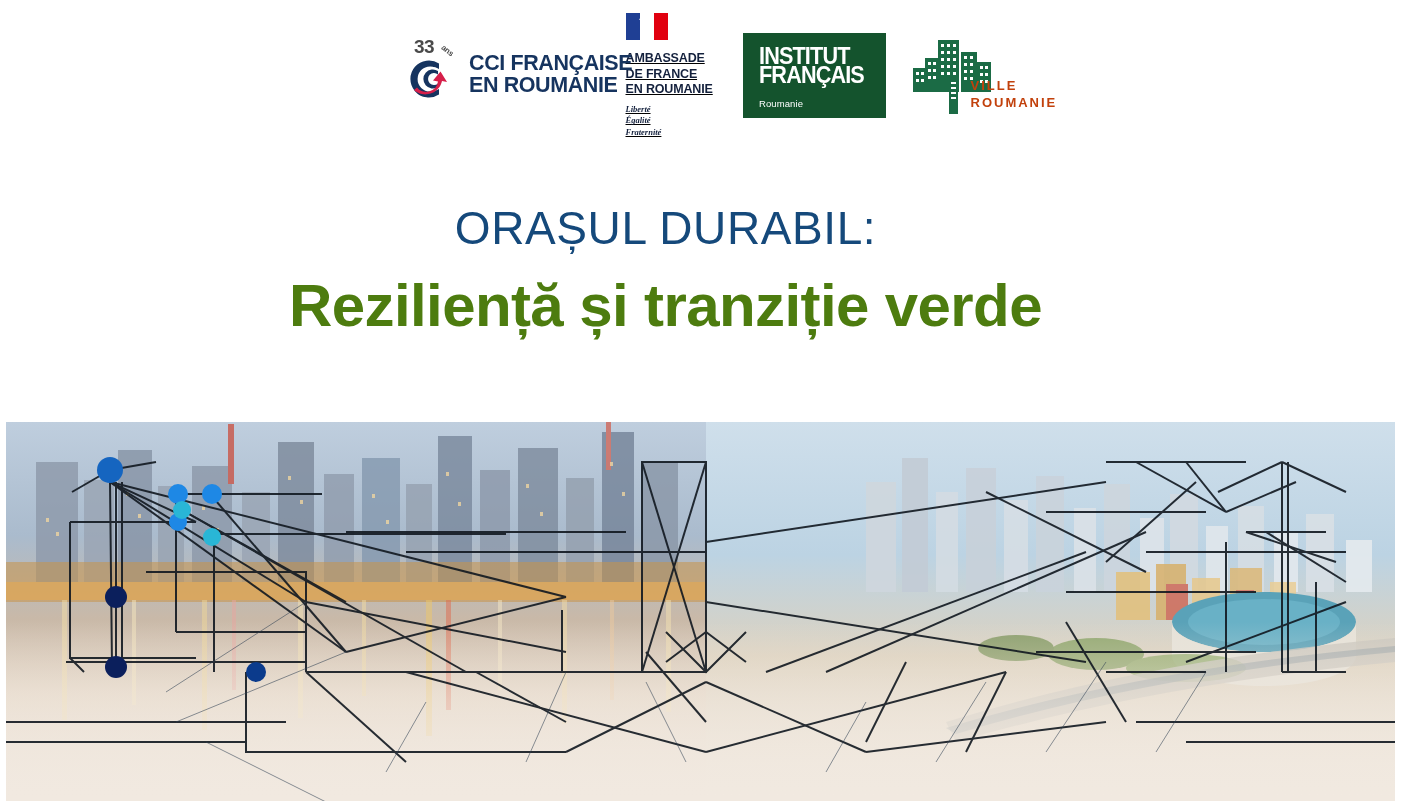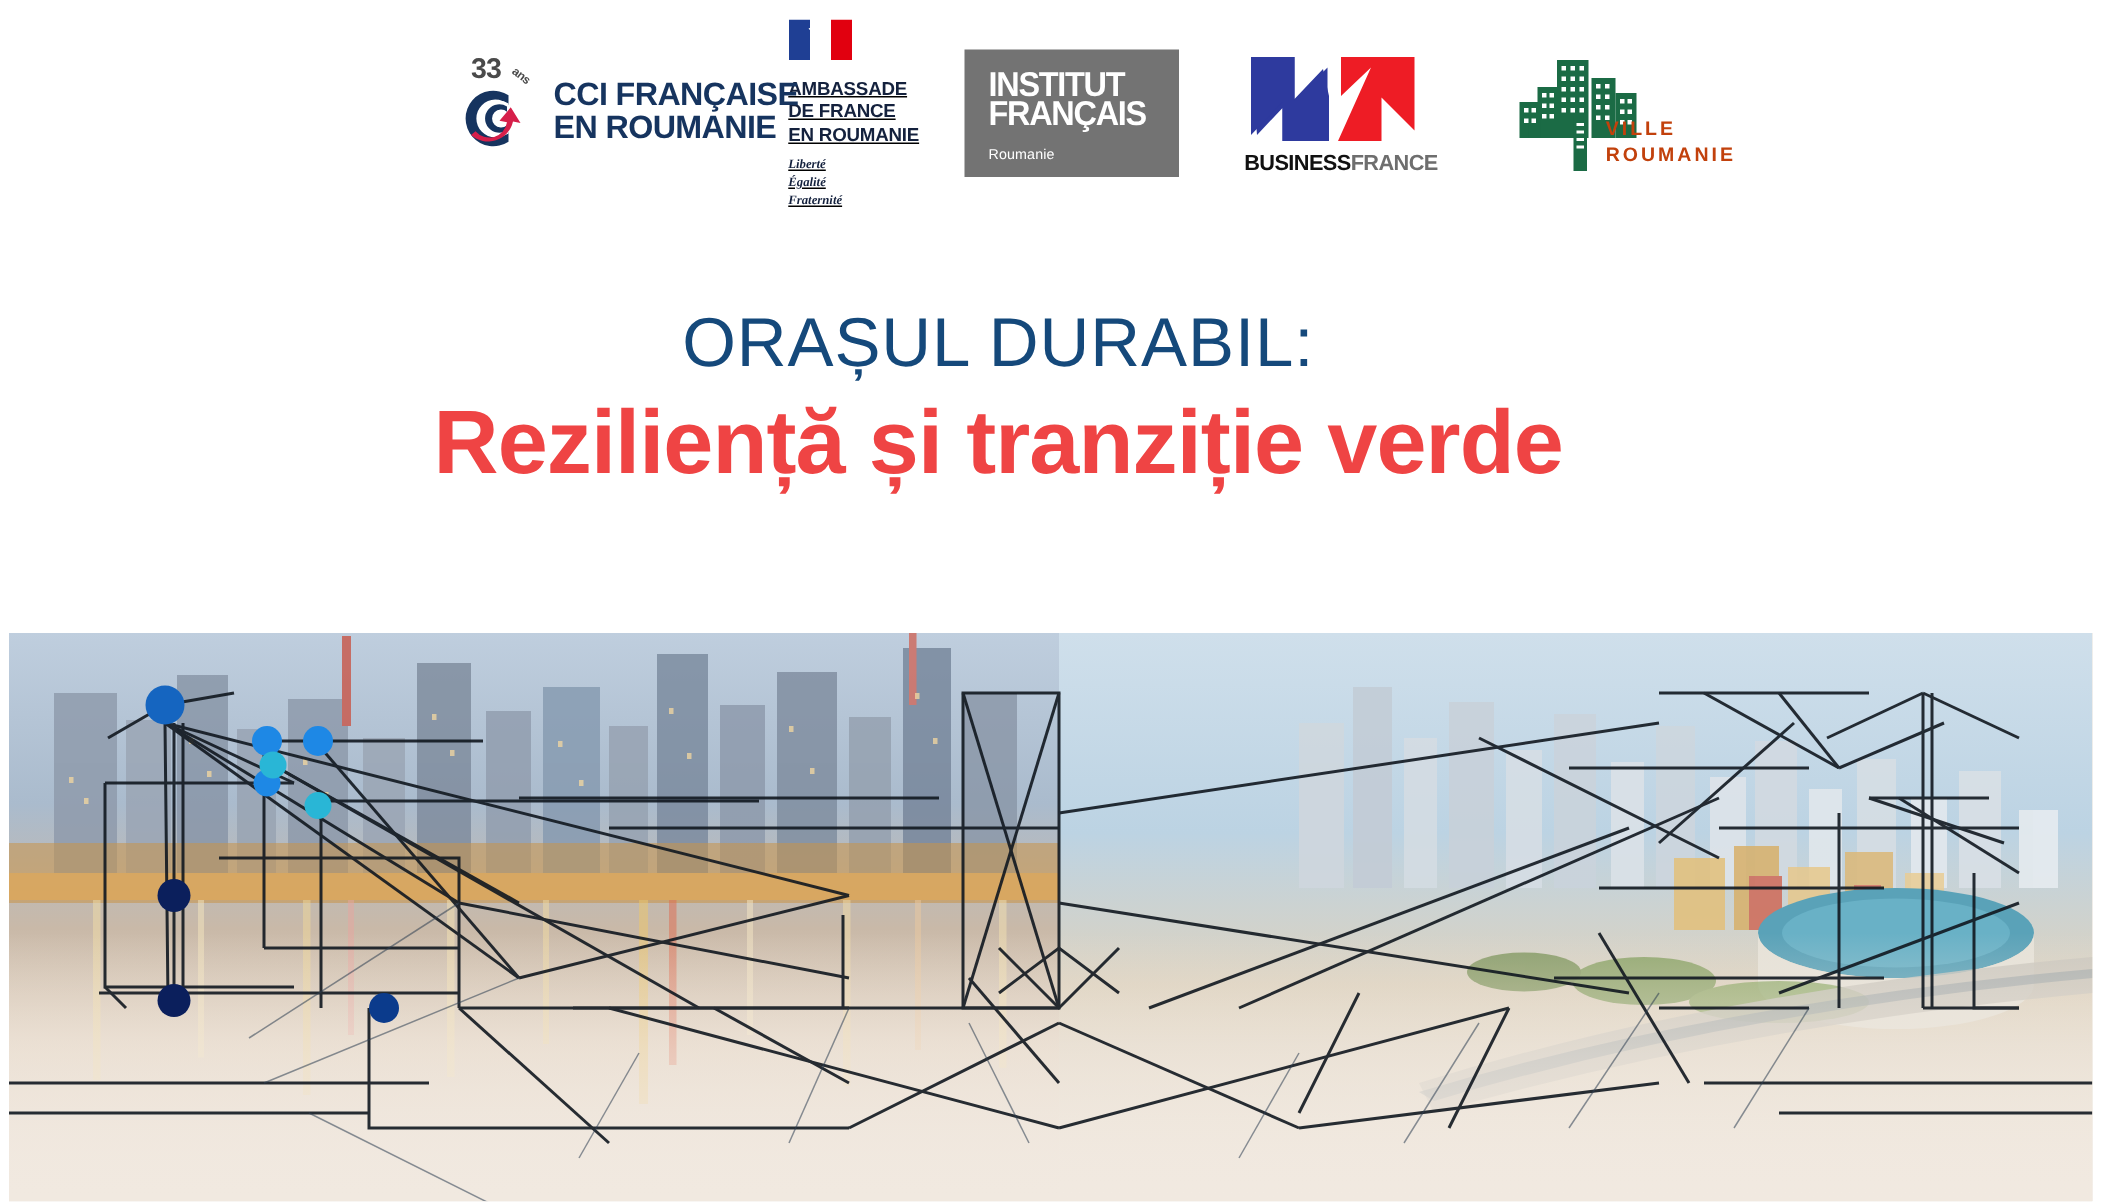--- a/index.html
+++ b/index.html
@@ -115,21 +115,21 @@
     font-size: 8.5px;
     color: #14213d;
     line-height: 1.38;
     font-weight: bold;
   }
 
   
   .if-box {
     width: 143px;
     height: 85px;
-    background: #737373;
+    background: #14532d;
     position: relative;
   }
   .if-inner {
     position: absolute;
     left: 16px;
     top: 14px;
   }
   .if-l1, .if-l2 {
     color: #ffffff;
     font-weight: bold;
@@ -196,24 +196,24 @@
     font-size: 46px;
     font-weight: 300;
     color: #15497b;
     letter-spacing: 0.6px;
     line-height: 1.0;
     font-family: "Liberation Sans", sans-serif;
   }
   .headline {
     font-size: 60px;
     font-weight: bold;
-    color: #ef4444;
+    color: #4d7c0f;
     letter-spacing: -0.6px;
     line-height: 1.0;
-    margin-top: 14px;
+    margin-top: 25px;
     font-family: "Liberation Sans", sans-serif;
   }
 
   
   .hero {
     position: absolute;
     left: 6px;
     top: 422px;
     width: 1389px;
     height: 379px;
@@ -271,32 +271,20 @@
   <div class="logo-slot" style="width:152px;">
     <div class="if-box">
       <div class="if-inner">
         <span class="if-l1">INSTITUT</span>
         <span class="if-l2">FRANÇAIS</span>
         <div class="if-sub">Roumanie</div>
       </div>
     </div>
   </div>
 
-  <div class="logo-slot" style="width:200px;">
-    <div class="bf-logo">
-      <svg class="bf-arrows" viewBox="0 0 118 64">
-        <path d="M4 4 H33 V32 L52 12 L56 30 L56 60 H25 L25 38 L8 56 Z" fill="#2e3a9e"></path>
-        <path d="M4 4 H33 V33 L55 11 V60 H25 V34 L4 56 Z" fill="#2e3a9e"></path>
-        <path d="M62 60 H91 V31 L113 53 V4 H64 L64 30 L84 11 Z" fill="#ee1c25"></path>
-      </svg>
-      <div class="bf-text">
-        <span class="b1">BUSINESS</span><span class="b2">FRANCE</span>
-      </div>
-    </div>
-  </div>
 
   <div class="logo-slot" style="width:150px;">
     <div class="vd-logo">
       <svg width="122" height="86" viewBox="0 0 122 86">
         <g fill="#1b6b45">
           <rect x="33" y="8" width="21" height="52"></rect>
           <rect x="56" y="20" width="16" height="40"></rect>
           <rect x="20" y="26" width="13" height="34"></rect>
           <rect x="8" y="36" width="13" height="24"></rect>
           <rect x="72" y="30" width="14" height="30"></rect>

